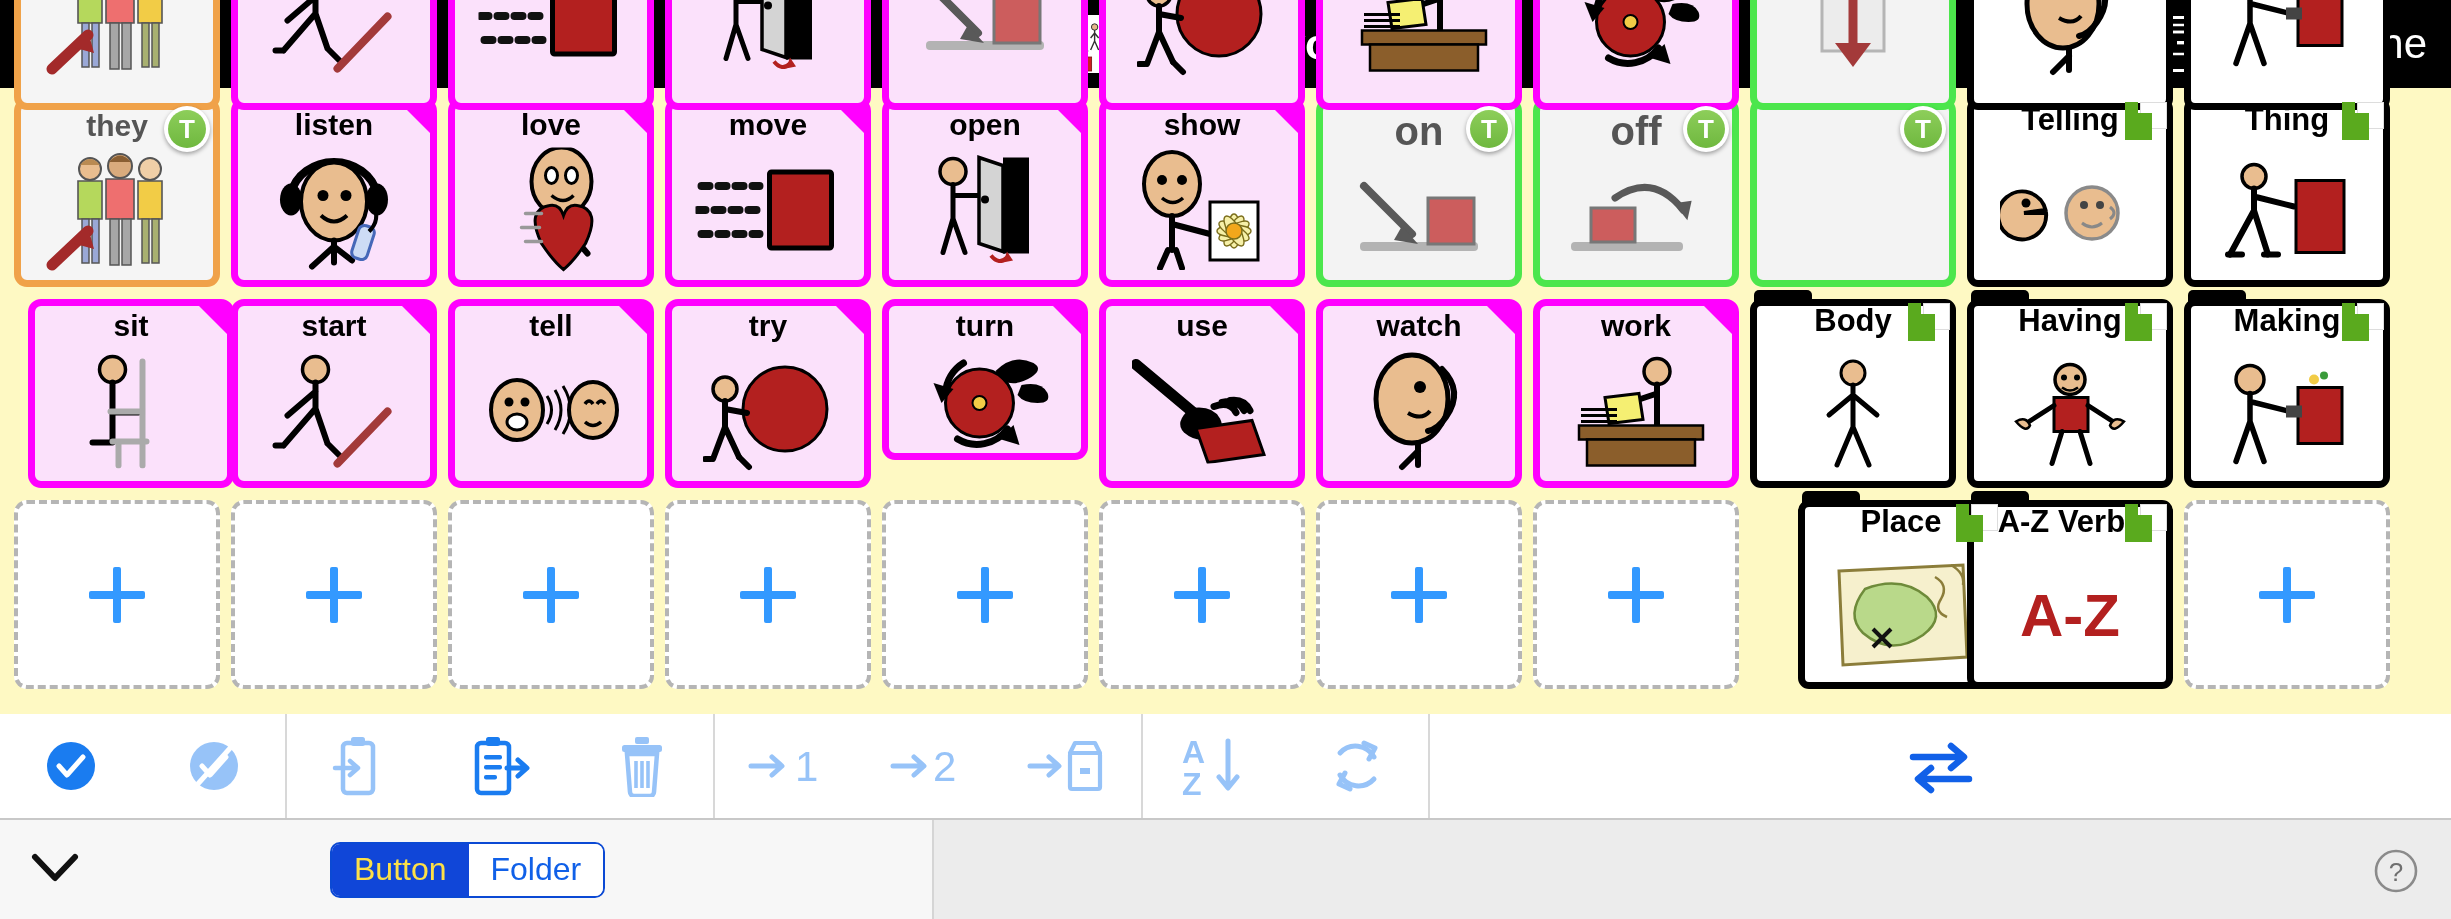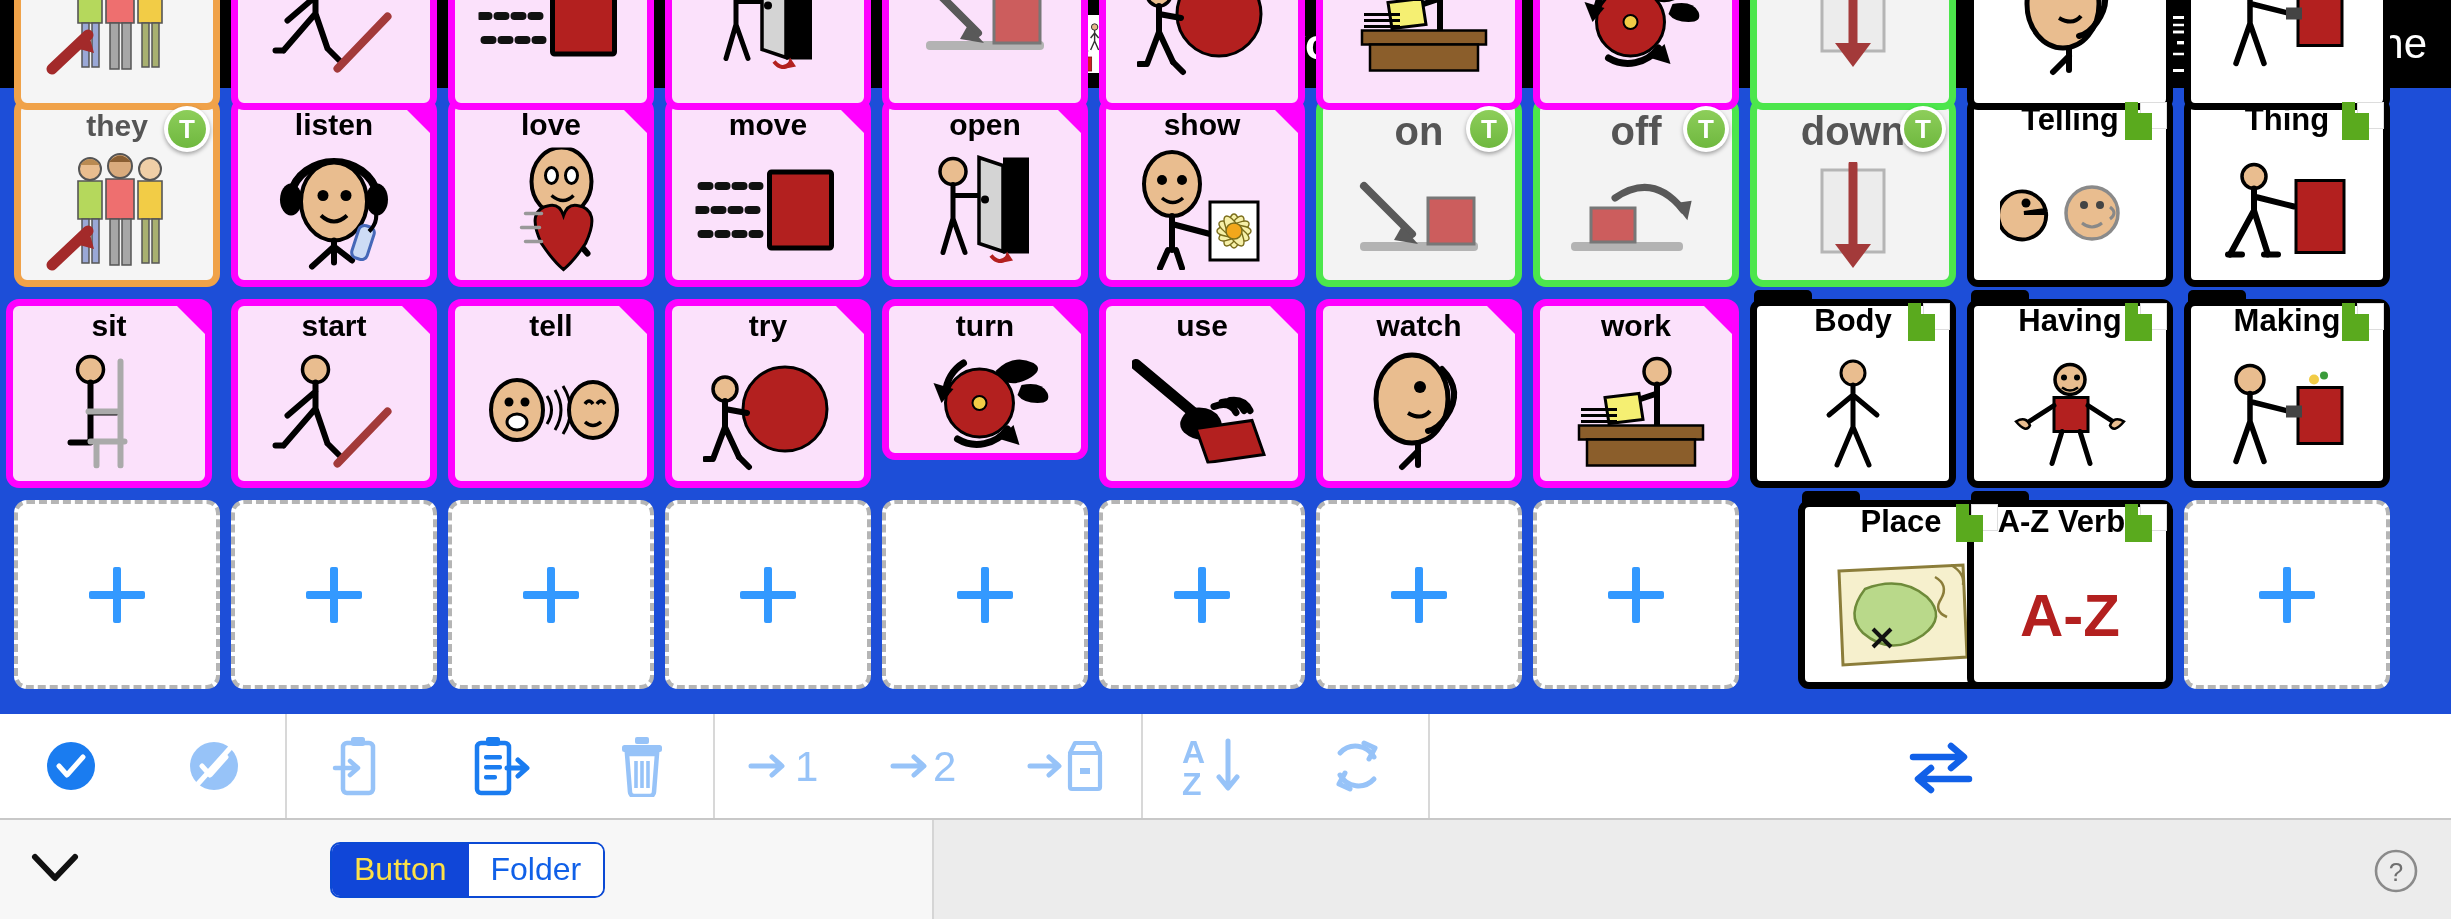--- a/index.html
+++ b/index.html
@@ -28,21 +28,21 @@
     height:56px; background:#000; }
   .seg { min-width:68px; padding:0 18px; display:flex; align-items:center; justify-content:center;
     font-size:34px; font-weight:400; color:#fff; border-right:3px solid #fff; cursor:pointer; }
   .seg:last-child { border-right:none; }
   .seg.active { background:#fff; color:#000; }
   #gear-icon-wrap { width:62px; height:62px; display:flex; align-items:center; justify-content:center; cursor:pointer; }
   #done-label { font-size:42px; color:#fff; cursor:pointer; padding-right:6px; }
 
   
   #grid { position:absolute; left:0; top:88px; width:2451px; height:626px;
-    background:#1d4ed8; }
+    background:#fef9c3; }
   .cell { position:absolute; border-radius:13px; background:#fff; overflow:visible; }
 
   .cell .inner { position:absolute; inset:0; border-radius:11px; overflow:hidden;
     display:flex; flex-direction:column; align-items:center; }
 
   
   .word { border:7px solid #ff00ff; background:#fbe1fb; }
   .word .lbl { font-size:30px; font-weight:700; color:#000; margin-top:4px; line-height:1.05; }
   
   .fold { position:absolute; right:-1px; top:-1px; width:30px; height:30px;
@@ -316,30 +316,20 @@
    <path d="M54 22 q38 -26 68 12" fill="none" stroke="#595959" stroke-width="7" stroke-linecap="round"></path>
    <path d="M128 42 l-18 -12 l16 -8z" fill="#595959" transform="rotate(18 120 38)"></path>
           </svg>
         </div>
       </div>
       <div class="tbadge">
         <i>T</i>
       </div>
     </div>
     <div class="cell green" style="left: 1750px; top: 10px; width: 206px; height: 189px;">
-      <div class="inner">
-        <div class="lbl">down</div>
-        <div class="art">
-          <svg width="110" height="110" viewBox="0 0 110 110">
-   <rect x="24" y="8" width="62" height="82" fill="#ececec" stroke="#b5b5b5" stroke-width="3"></rect>
-   <path d="M55 2 V86" stroke="#a33a3a" stroke-width="9" stroke-linecap="round"></path>
-   <path d="M55 106 l-18 -24 h36z" fill="#a33a3a"></path>
-          </svg>
-        </div>
-      </div>
       <div class="tbadge">
         <i>T</i>
       </div>
     </div>
     <div class="cell folder" style="left: 1967px; top: 10px; width: 206px; height: 189px;">
       <div class="ftab"></div>
       <div class="fbody"></div>
       <div class="inner">
         <div class="lbl">Telling</div>
         <div class="art">
@@ -373,21 +363,21 @@
    <rect x="74" y="20" width="48" height="72" fill="#b3201f" stroke="#000" stroke-width="3"></rect>
           </svg>
         </div>
       </div>
       <div class="fcorner">
         <div class="sq1"></div>
         <div class="sq3"></div>
         <div class="sq2"></div>
       </div>
     </div>
-    <div class="cell word" style="left: 6px; top: 211px; width: 206px; height: 189px;">
+    <div class="cell word" style="left: 28px; top: 211px; width: 206px; height: 189px;">
       <div class="inner">
         <div class="lbl">sit</div>
         <div class="art">
           <svg width="105" height="115" viewBox="0 0 105 115">
    <circle cx="34" cy="16" r="13" fill="#e9bd8f" stroke="#000" stroke-width="3.5"></circle>
    <path d="M34 29 v30 h26 M34 59 v30 M34 89 h-20" fill="none" stroke="#000" stroke-width="6" stroke-linecap="round"></path>
    <path d="M64 8 v82 M64 58 h-32 M40 90 v22 M64 90 v22 M34 88 h34" fill="none" stroke="#aaa" stroke-width="6" stroke-linecap="round"></path>
           </svg>
         </div>
       </div>

